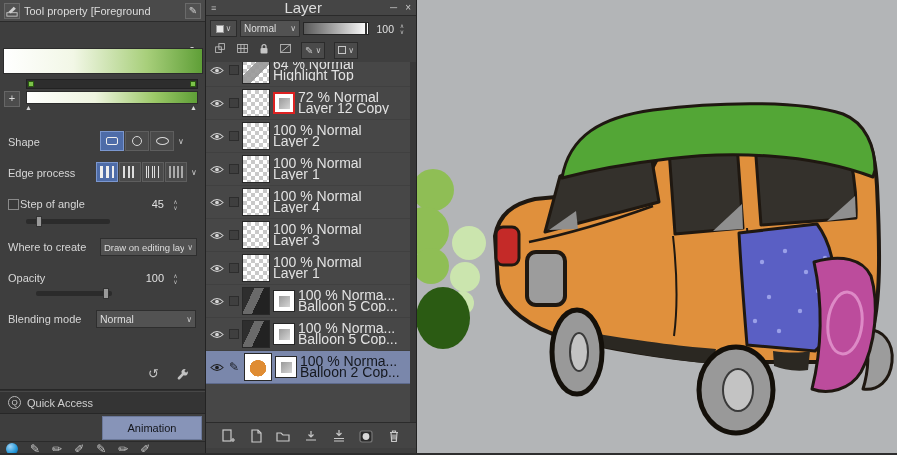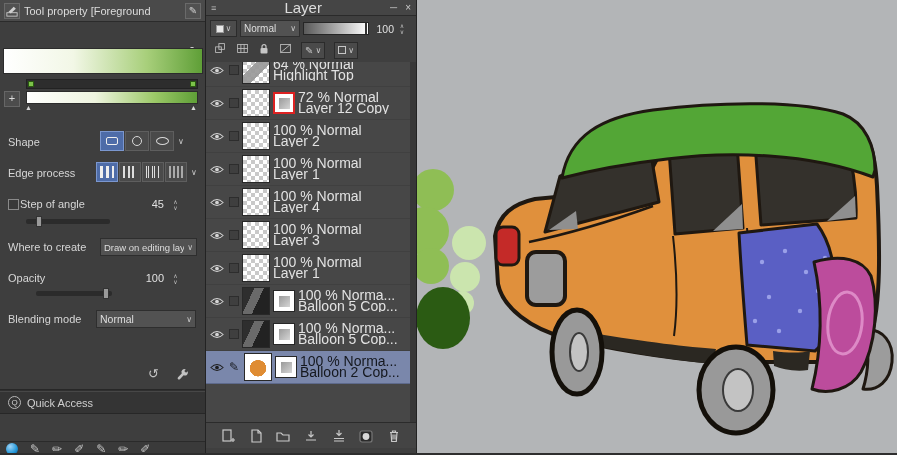--- a/index.html
+++ b/index.html
@@ -231,20 +231,21 @@
           <use href="#i-wrench"></use>
         </svg>
     </span>
 
     <div class="splitter"></div>
 
     <div class="qa-hdr">
       <span class="qa-q">Q</span>
       <span class="qa-t">Quick Access</span>
     </div>
+    <div class="tab tab2">Animation</div>
 
     <div class="lp-tools">
       <span class="sphere"></span>
       <span class="brush">✎</span>
       <span class="brush">✏</span>
       <span class="brush">✐</span>
       <span class="brush">✎</span>
       <span class="brush">✏</span>
       <span class="brush">✐</span>
     </div>

